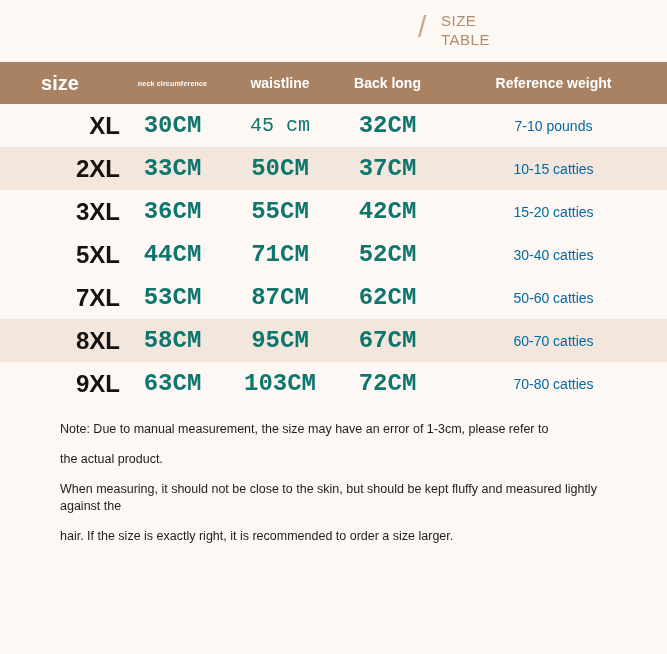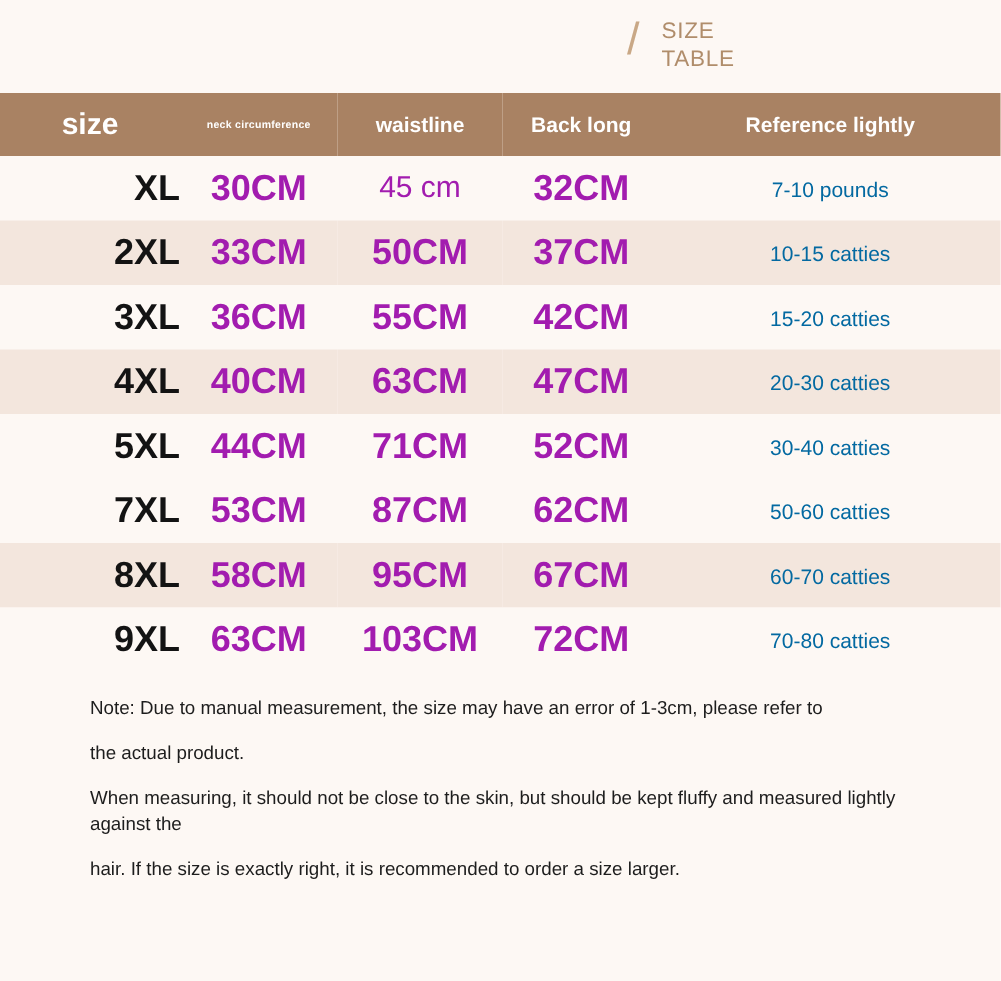--- a/index.html
+++ b/index.html
@@ -89,22 +89,23 @@
   td.c-size {
     font-size: 24px;
     font-weight: bold;
     color: #131313;
     text-align: right;
     padding-right: 18px;
   }
   td.c-num {
     font-size: 24px;
     font-weight: bold;
-    color: #a21caf;
-    text-align: center;
+    color: #0f766e;
+    text-align: center;
+    font-family: Liberation Mono, monospace;
   }
   td.c-weight {
     font-size: 14px;
     color: #0369a1;
     text-align: center;
   }
   
   td.c-num.alt {
     font-size: 20px;
     font-weight: normal;
@@ -143,21 +144,21 @@
       <col style="width:110px">
       <col style="width:105px">
       <col style="width:227px">
     </colgroup>
     <thead>
       <tr>
         <th class="col-size">size</th>
         <th class="col-neck">neck circumference</th>
         <th class="col-waist">waistline</th>
         <th class="col-back">Back long</th>
-        <th class="col-weight">Reference lightly</th>
+        <th class="col-weight">Reference weight</th>
       </tr>
     </thead>
     <tbody>
       <tr class="odd">
         <td class="c-size">XL</td>
         <td class="c-num">30CM</td>
         <td class="c-num alt">45 cm</td>
         <td class="c-num">32CM</td>
         <td class="c-weight">7-10 pounds</td>
       </tr>
@@ -168,27 +169,20 @@
         <td class="c-num">37CM</td>
         <td class="c-weight">10-15 catties</td>
       </tr>
       <tr class="odd">
         <td class="c-size">3XL</td>
         <td class="c-num">36CM</td>
         <td class="c-num">55CM</td>
         <td class="c-num">42CM</td>
         <td class="c-weight">15-20 catties</td>
       </tr>
-      <tr class="even">
-        <td class="c-size">4XL</td>
-        <td class="c-num">40CM</td>
-        <td class="c-num">63CM</td>
-        <td class="c-num">47CM</td>
-        <td class="c-weight">20-30 catties</td>
-      </tr>
       <tr class="odd">
         <td class="c-size">5XL</td>
         <td class="c-num">44CM</td>
         <td class="c-num">71CM</td>
         <td class="c-num">52CM</td>
         <td class="c-weight">30-40 catties</td>
       </tr>
       <tr class="odd">
         <td class="c-size">7XL</td>
         <td class="c-num">53CM</td>

